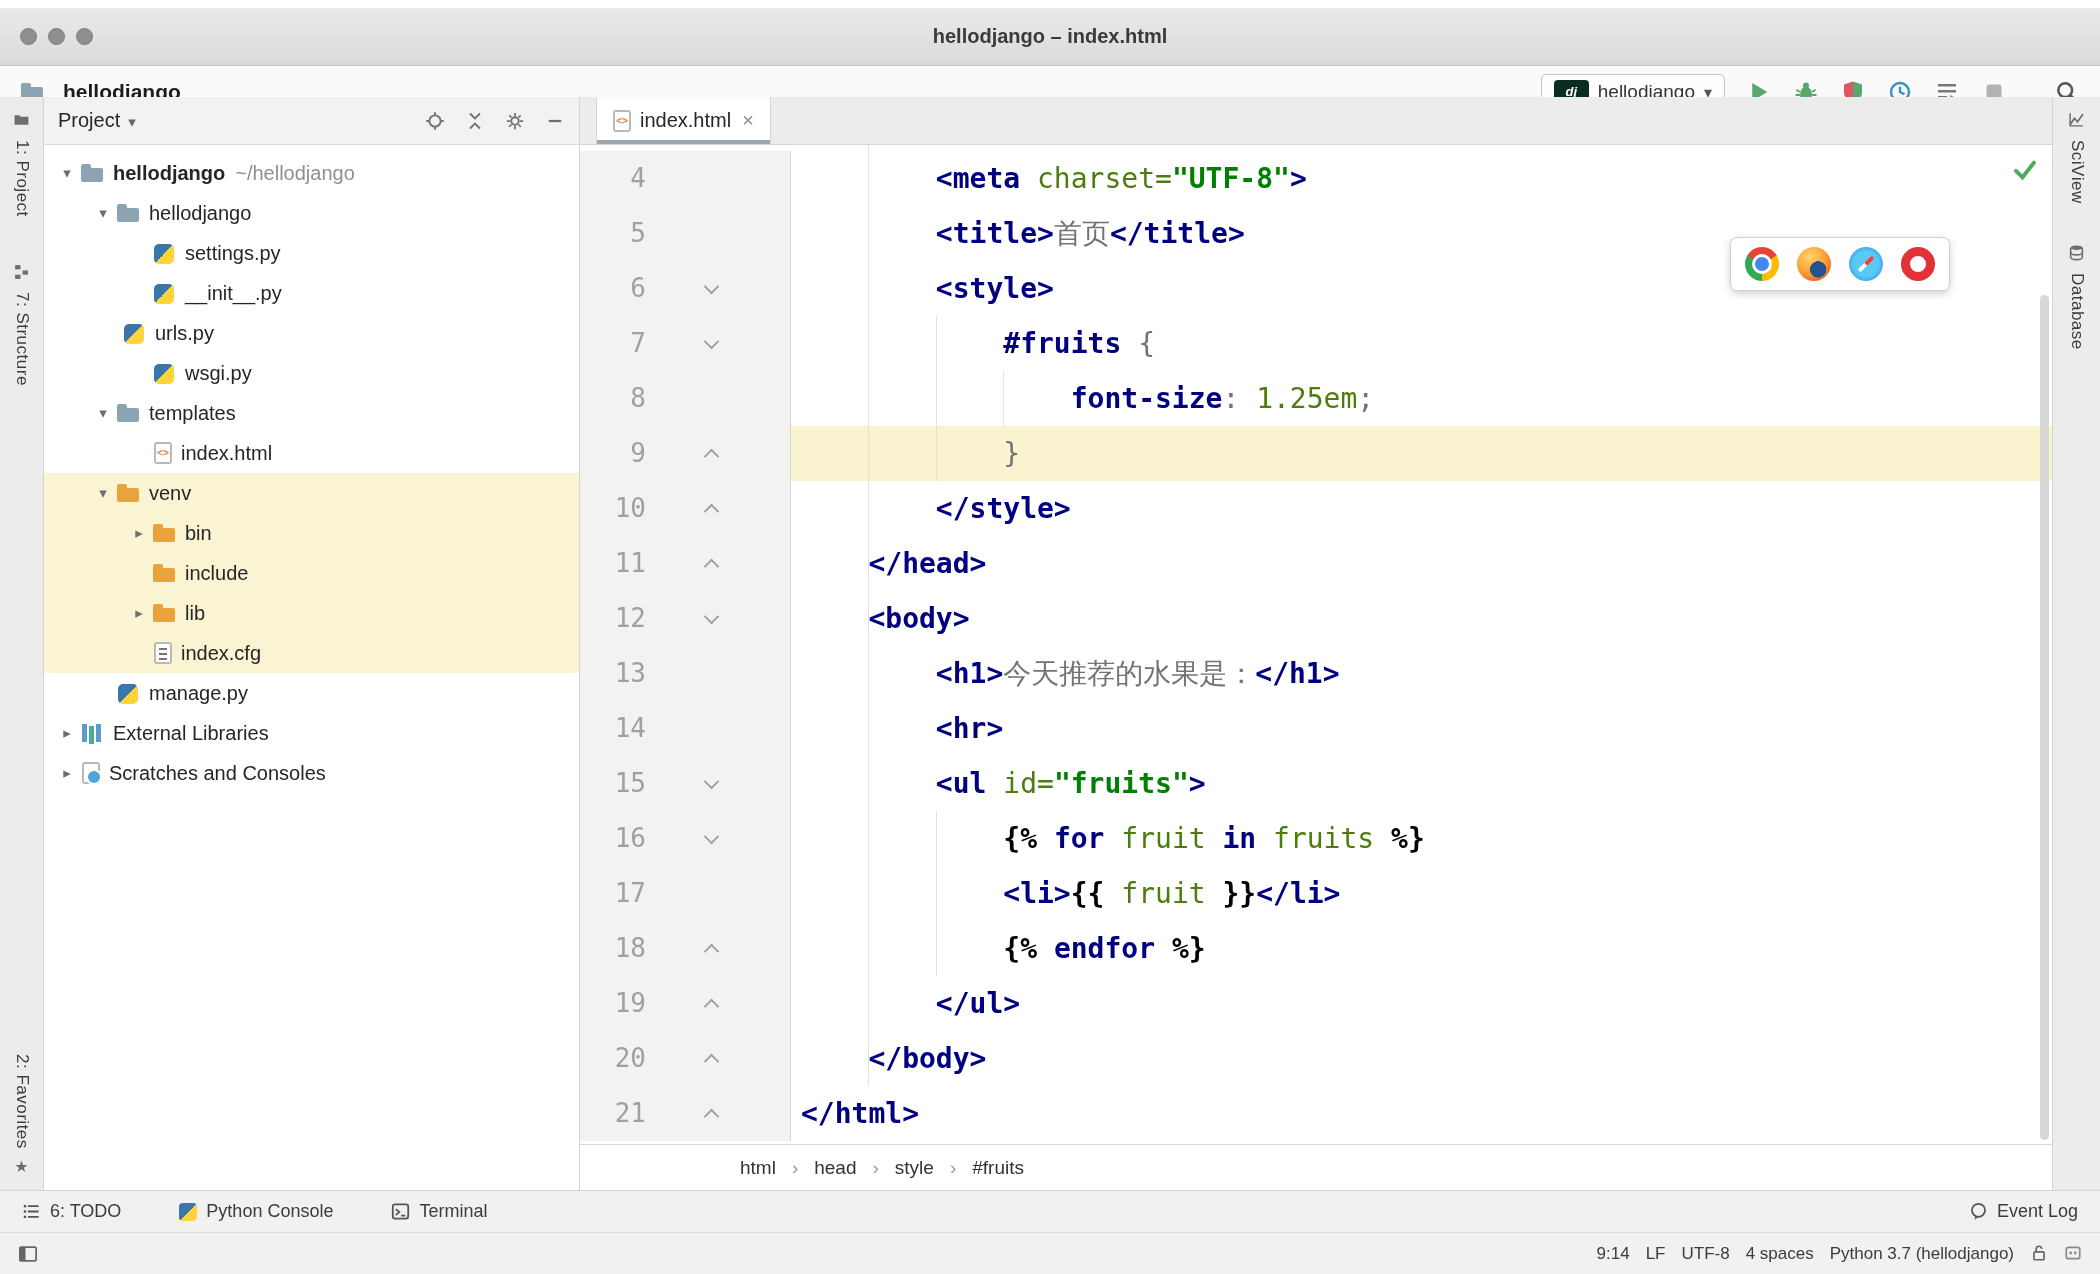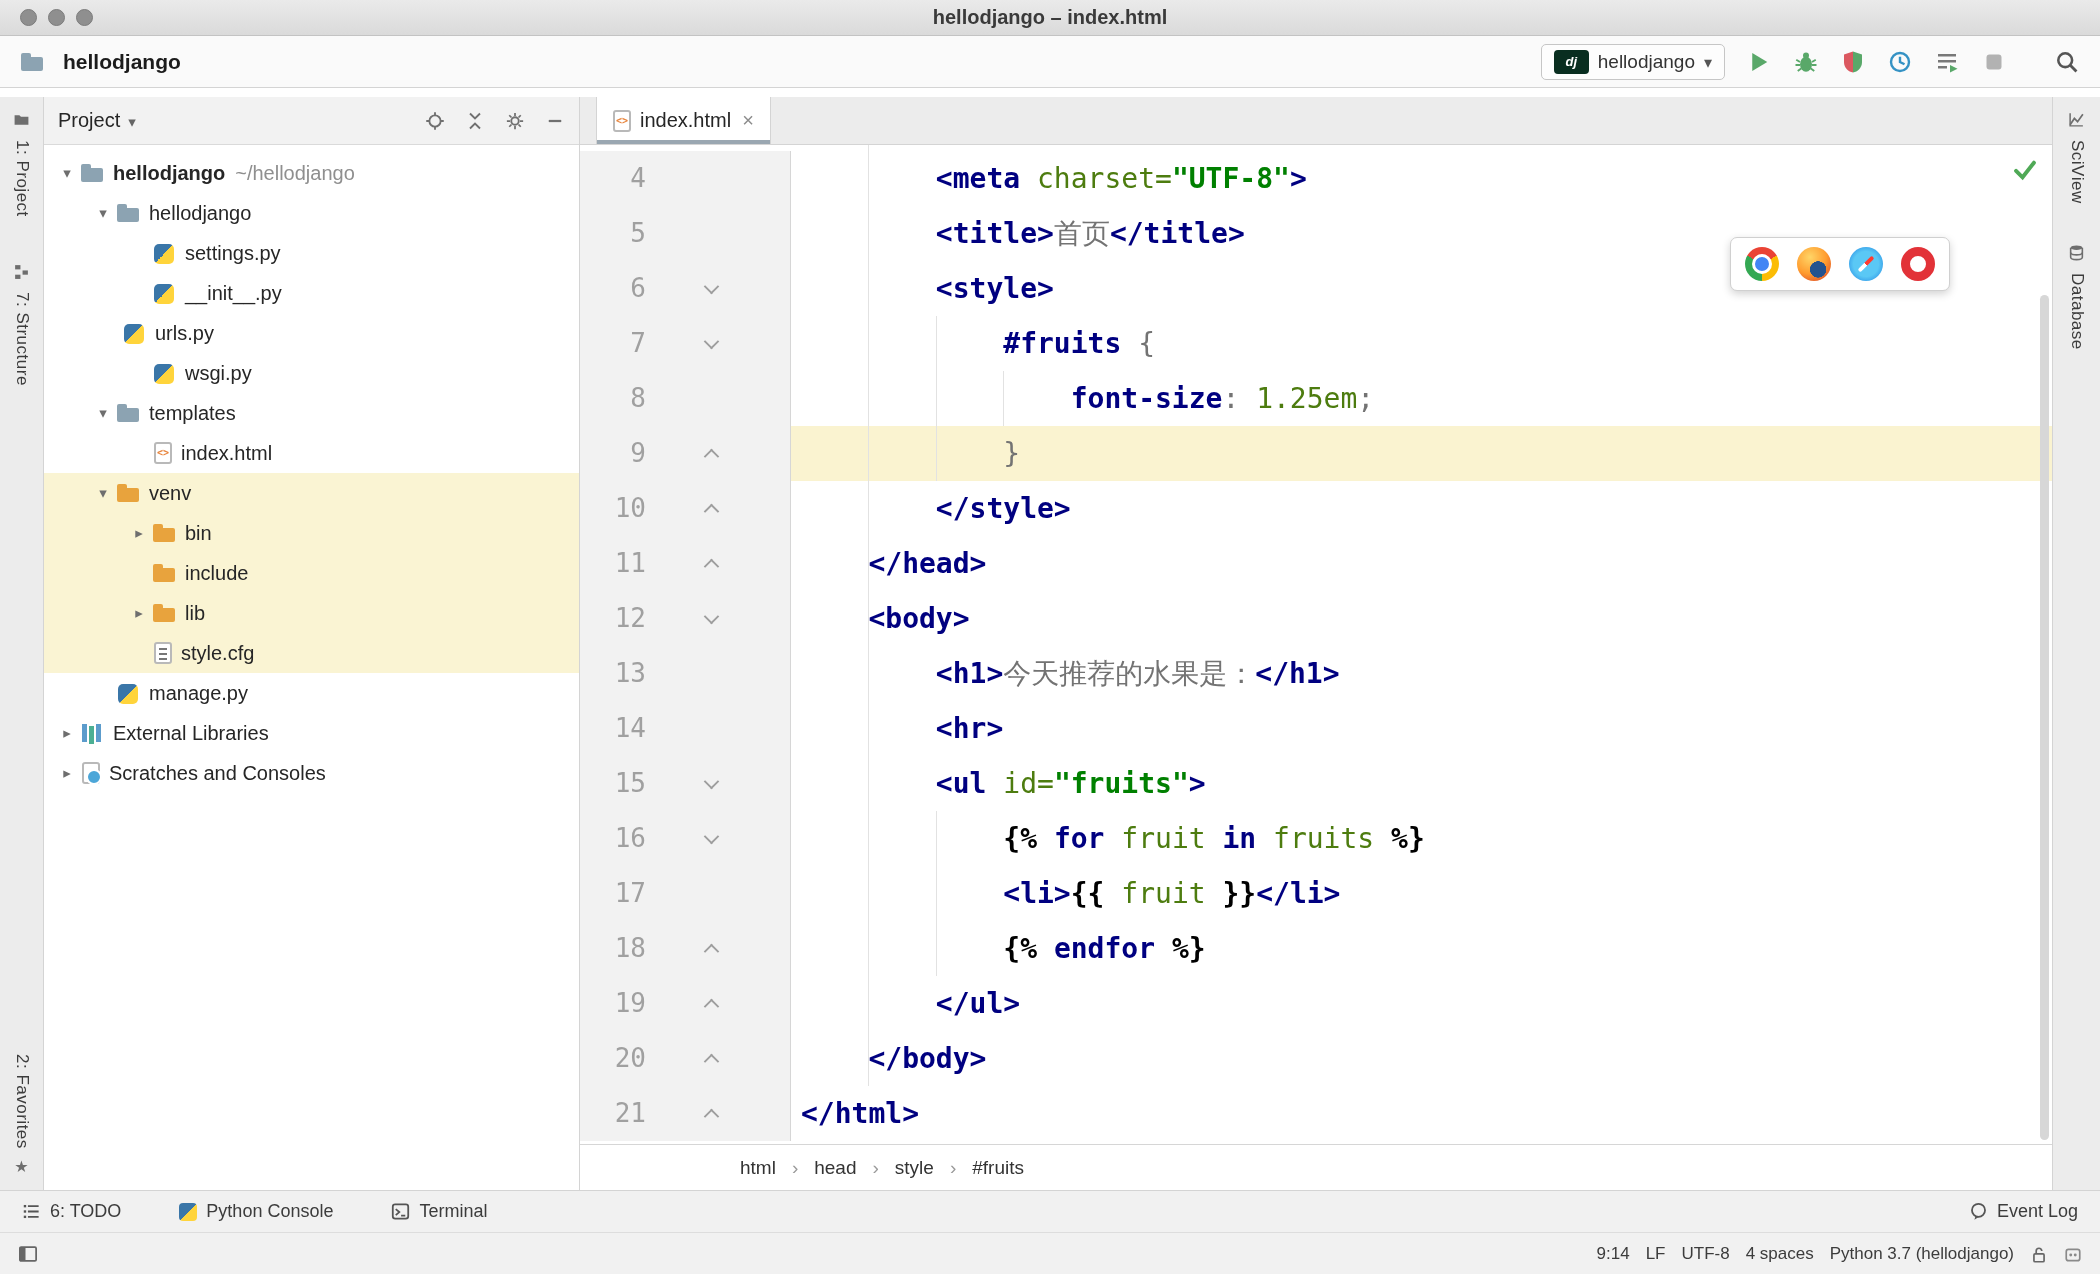--- a/index.html
+++ b/index.html
@@ -3,22 +3,22 @@
 <meta charset="utf-8">
 <style>
   * { box-sizing: border-box; margin: 0; padding: 0; }
   html,body { background:#fff; }
   .app {
     position: relative; width: 2100px; height: 1274px; overflow: hidden;
     font-family: "Liberation Sans", sans-serif; background:#fff; color:#262626;
   }
 
   
-  .titlebar { height:36px; background:linear-gradient(#EAEAEA,#DADADA); border-bottom:1px solid #C3C3C3;
-    position:relative; display:flex; align-items:center; justify-content:center; }
+  .titlebar { height:58px; background:linear-gradient(#EAEAEA,#DADADA); border-bottom:1px solid #C3C3C3;
+    position:relative; display:flex; align-items:center; justify-content:center;margin-top:8px; }
   .traffic { position:absolute; left:20px; top:0; height:100%; display:flex; align-items:center; gap:11px; }
   .tl { width:17px; height:17px; border-radius:50%; background:#8F8F8F; border:1px solid #7C7C7C; }
   .win-title { font-size:20px; font-weight:bold; color:#3A3A3A; }
 
   
   .toolbar { height:52px; background:#FAFAFA; border-bottom:1px solid #D4D4D4; display:flex; align-items:center; padding:0 20px; }
   .tb-left { display:flex; align-items:center; gap:10px; font-size:21px; font-weight:bold; color:#1C1C1C; }
   .tb-right { margin-left:auto; display:flex; align-items:center; gap:20px; }
   .runconfig { height:36px; border:1px solid #C6C6C6; border-radius:5px; background:#FDFDFD; display:flex; align-items:center; gap:9px; padding:0 12px; font-size:19px; color:#333; }
   .dj-badge { width:35px; height:24px; border-radius:4px; background:#092E20; color:#fff; font-size:13px; font-weight:bold; font-style:italic; display:flex; align-items:center; justify-content:center; }
@@ -118,21 +118,21 @@
   
   .bottombar { position:absolute; left:0; right:0; top:1190px; height:42px; background:#F1F1F1; border-top:1px solid #D4D4D4;
     display:flex; align-items:center; padding:0 22px; gap:58px; font-size:18px; color:#3C3C3C; }
   .bb-item { display:flex; align-items:center; gap:9px; }
   .bb-item svg { width:19px; height:19px; }
   .bb-right { margin-left:auto; }
   .mini-python { width:18px; height:18px; border-radius:4px; background:linear-gradient(135deg,#3A76A8 0 50%, #FFD43B 50% 100%); }
 
   .statusbar { position:absolute; left:0; right:0; top:1232px; height:42px; background:#F1F1F1; border-top:1px solid #DDDDDD;
     display:flex; align-items:center; padding:0 18px; font-size:17px; color:#3C3C3C; }
-  .sb-right { margin-left:auto; display:flex; align-items:flex-end; gap:16px; }
+  .sb-right { margin-left:auto; display:flex; align-items:flex-start; gap:16px; }
   .sb-right svg { width:18px; height:18px; }
 </style>
 </head>
 <body>
 
 <div class="app">
 
   <div class="titlebar">
     <div class="traffic">
       <span class="tl"></span>
@@ -304,21 +304,21 @@
             <span class="tlabel">include</span>
           </div>
           <div class="trow hl" style="padding-left: 82px;">
             <span class="chev">▸</span>
             <span class="ticon folder-orange"></span>
             <span class="tlabel">lib</span>
           </div>
           <div class="trow hl" style="padding-left: 82px;">
             <span class="chev"></span>
             <span class="ticon cfg-file"></span>
-            <span class="tlabel">style.cfg</span>
+            <span class="tlabel">index.cfg</span>
           </div>
           <div class="trow" style="padding-left: 46px;">
             <span class="chev"></span>
             <span class="ticon python"></span>
             <span class="tlabel">manage.py</span>
           </div>
           <div class="trow" style="padding-left: 10px;">
             <span class="chev">▸</span>
             <span class="ticon libs"></span>
             <span class="tlabel">External Libraries</span>

